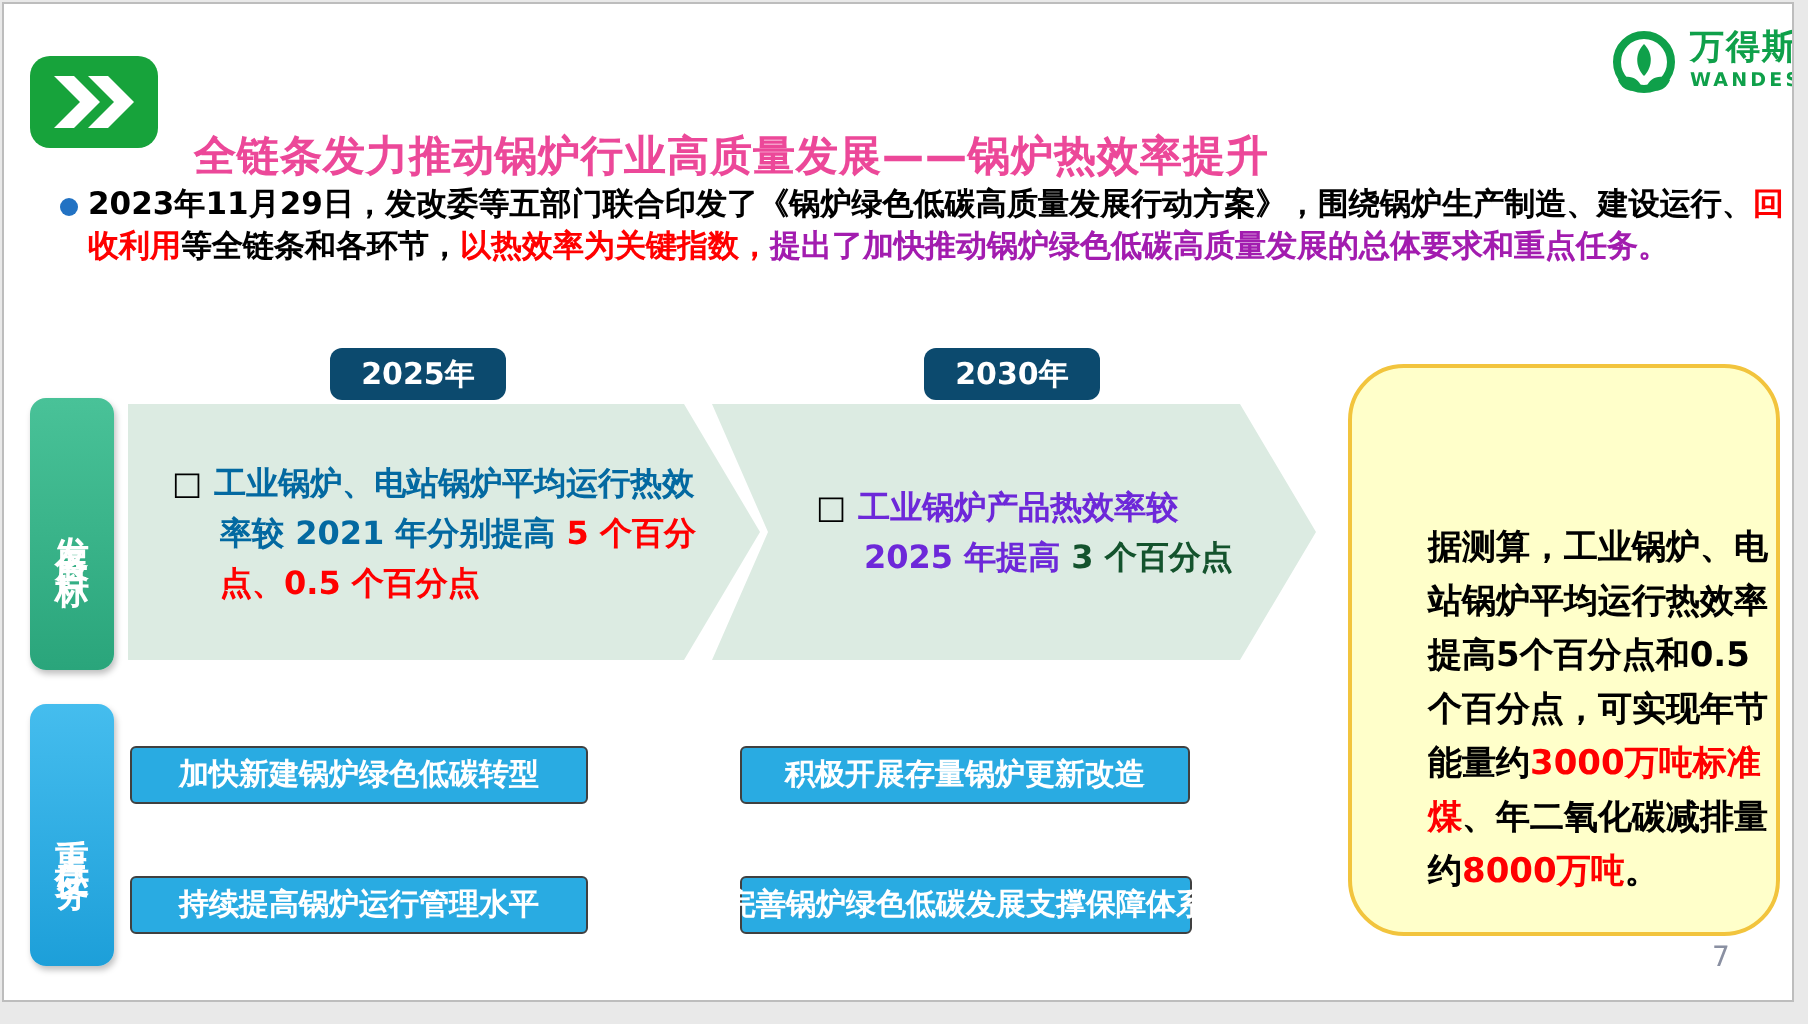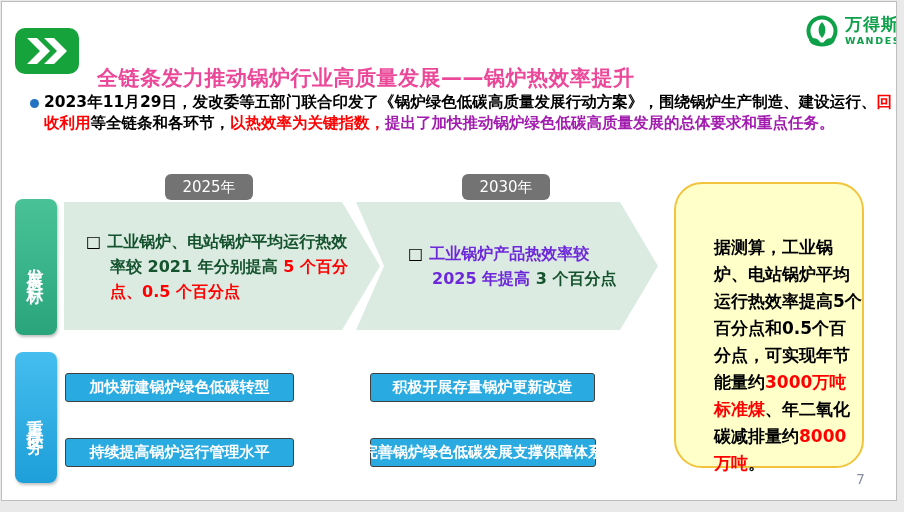--- a/index.html
+++ b/index.html
@@ -43,21 +43,21 @@
     color:#fff; font-size:17px; font-weight:800; letter-spacing:6px;
     box-shadow:1px 2px 3px rgba(0,0,0,.25);
   }
   .v-label.green { top:197px; height:136px;
     background:linear-gradient(180deg,#49c298 0%,#2aa57b 100%); }
   .v-label.blue  { top:350px; height:131px;
     background:linear-gradient(180deg,#45bdee 0%,#1d9fd9 100%); }
 
   .year-badge {
     position:absolute; top:172px; width:88px; height:26px; border-radius:6px;
-    background:#737373; color:#ffffff; font-size:15px; font-weight:400;
+    background:#0c4a6e; color:#ffffff; font-size:15px; font-weight:700;
     display:flex; align-items:center; justify-content:center;
   }
   .year-badge.y2025 { left:163px; }
   .year-badge.y2030 { left:460px; }
 
   .goal-arrow {
     position:absolute; top:200px; height:128px; background:#dcebe2;
     display:flex; align-items:center;
   }
   .goal-arrow.first { left:62px; width:316px;
@@ -65,21 +65,21 @@
   .goal-arrow.second { left:354px; width:302px;
     clip-path:polygon(0 0, calc(100% - 38px) 0, 100% 50%, calc(100% - 38px) 100%, 0 100%, 28px 50%); }
 
   .goal-text { font-size:16px; font-weight:700; line-height:25px; color:#000; }
   .goal-arrow.first  .goal-text { margin-left:22px; width:266px; padding-left:24px; text-indent:-24px; }
   .goal-arrow.second .goal-text { margin-left:52px; width:216px; padding-left:24px; text-indent:-24px; }
   .marker { font-weight:700; margin-right:6px; }
 
   
   .highlight-box {
-    position:absolute; left:672px; top:180px; width:190px; height:286px;
+    position:absolute; left:672px; top:180px; width:216px; height:286px;
     background:#ffffca; border:2px solid #f2c43d; border-radius:28px;
     display:flex; align-items:center; justify-content:center;padding-left:38px;
   }
   .highlight-text { width:180px; font-size:17px; font-weight:800; line-height:27px;
     color:#000; margin-top:60px; }
 
   
   .task-btn {
     position:absolute; height:29px; border-radius:3px;
     background:#29abe2; border:1px solid #404040;
@@ -121,21 +121,21 @@
 
   <span class="intro-bullet"></span>
   <div class="intro"><span style="color: rgb(0, 0, 0);">2023年11月29日，发改委等五部门联合印发了《锅炉绿色低碳高质量发展行动方案》，围绕锅炉生产制造、建设运行、</span><span style="color: rgb(255, 0, 0);">回收利用</span><span style="color: rgb(0, 0, 0);">等全链条和各环节，</span><span style="color: rgb(255, 0, 0);">以热效率为关键指数，</span><span style="color: #a21caf;">提出了加快推动锅炉绿色低碳高质量发展的总体要求和重点任务。</span></div>
 
   <div class="v-label green">发展目标</div>
 
   <div class="year-badge y2025">2025年</div>
   <div class="year-badge y2030">2030年</div>
 
   <div class="goal-arrow first">
-    <div class="goal-text"><span class="marker">□</span><span><span style="color: #14532d;">工业锅炉、电站锅炉平均运行热效率较 2021 年分别提高 </span><span style="color: rgb(255, 0, 0);">5 个百分点、0.5 个百分点</span></span></div>
+    <div class="goal-text"><span class="marker">□</span><span><span style="color: #0369a1;">工业锅炉、电站锅炉平均运行热效率较 2021 年分别提高 </span><span style="color: rgb(255, 0, 0);">5 个百分点、0.5 个百分点</span></span></div>
   </div>
 
   <div class="goal-arrow second">
     <div class="goal-text"><span class="marker">□</span><span><span style="color: #6d28d9;">工业锅炉产品热效率较 2025 年提高 </span><span style="color: #14532d;">3 个百分点</span></span></div>
   </div>
 
   <div class="highlight-box">
     <div class="highlight-text"><span style="color: rgb(0, 0, 0);">据测算，工业锅炉、电站锅炉平均运行热效率提高5个百分点和0.5个百分点，可实现年节能量约</span><span style="color: rgb(255, 0, 0);">3000万吨标准煤</span><span style="color: rgb(0, 0, 0);">、年二氧化碳减排量约</span><span style="color: rgb(255, 0, 0);">8000万吨</span><span style="color: rgb(0, 0, 0);">。</span></div>
   </div>
 

